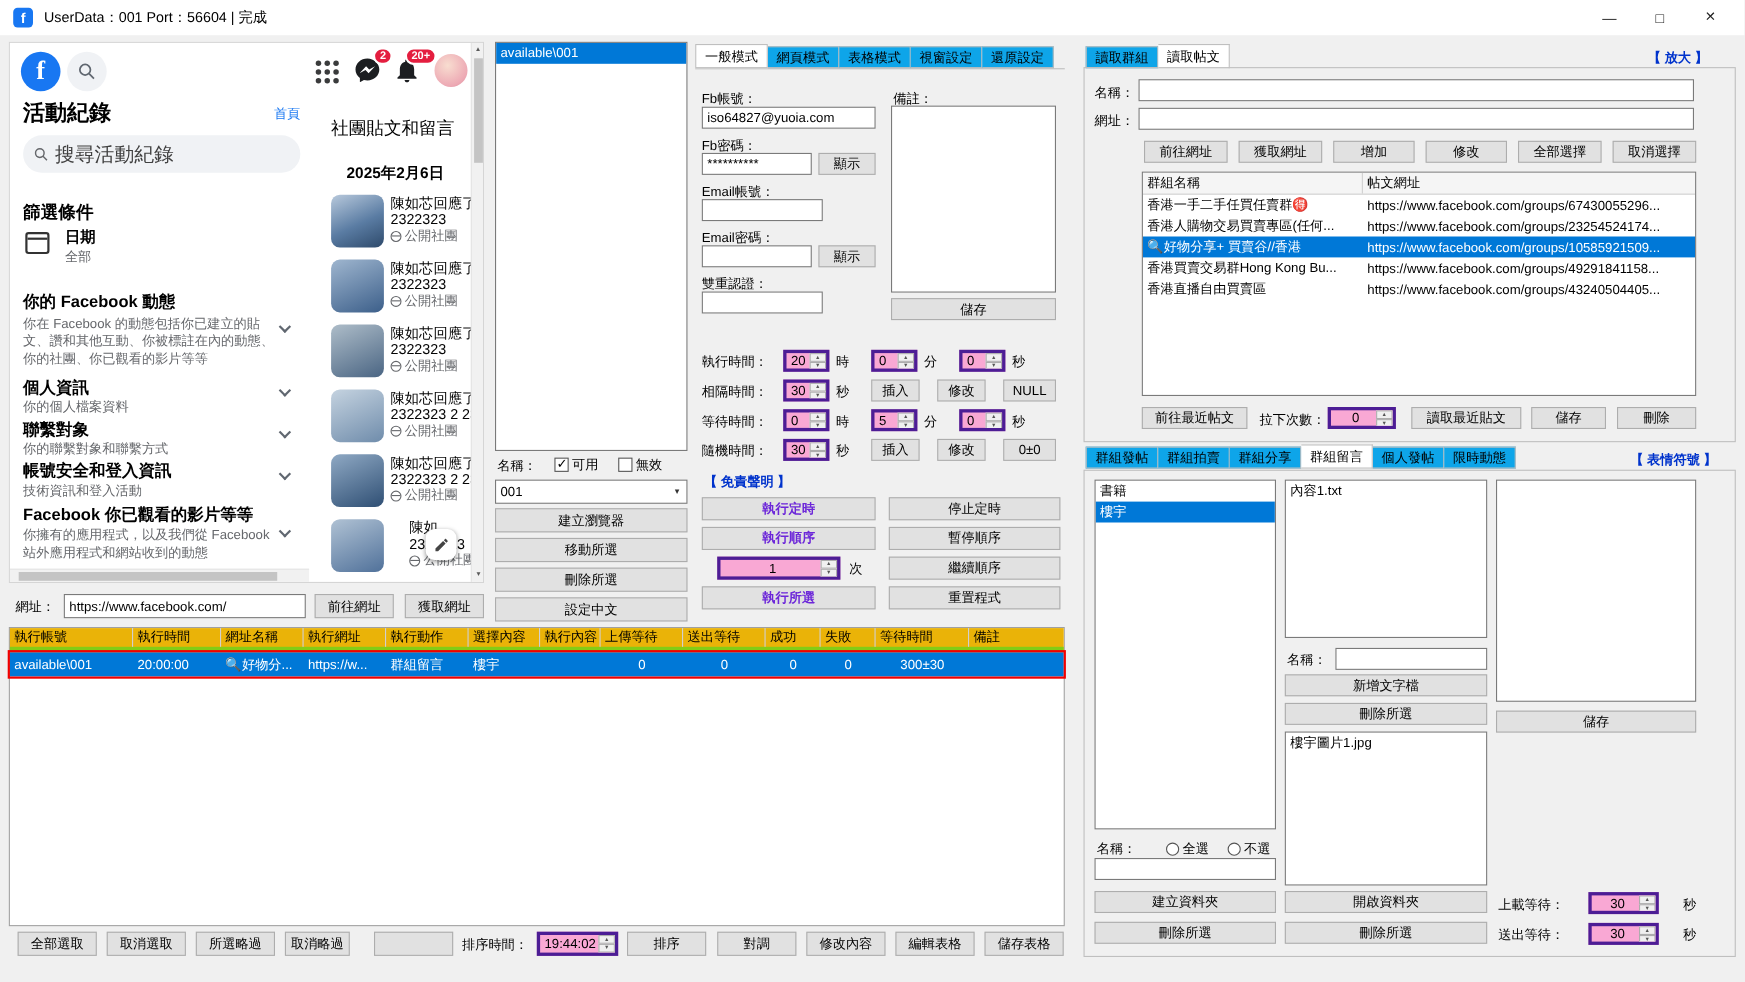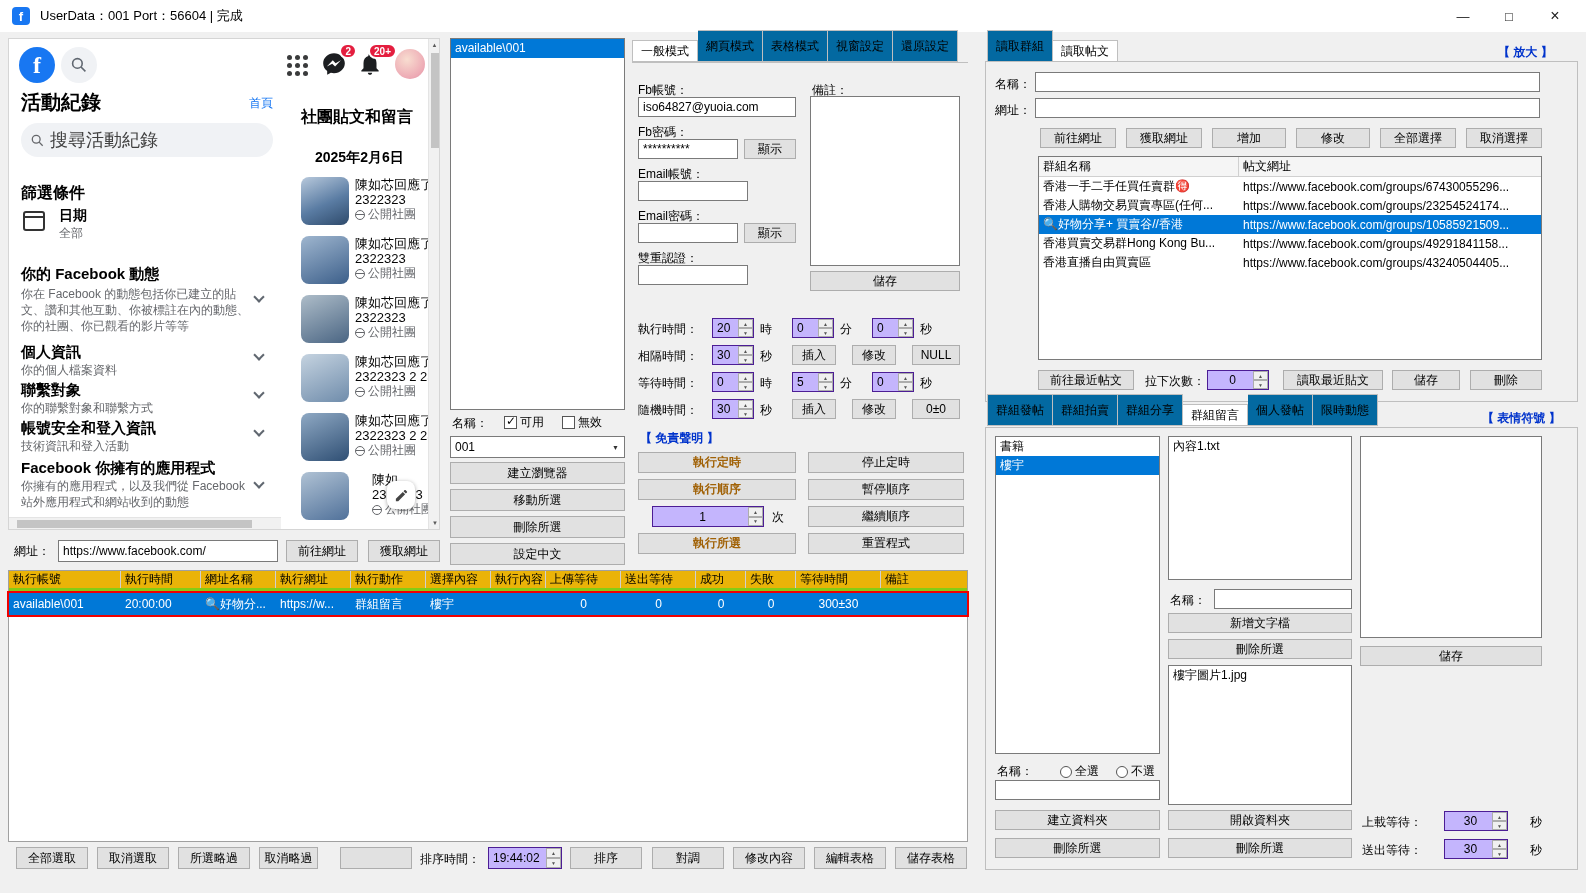--- a/index.html
+++ b/index.html
@@ -1,33 +1,33 @@
 <!DOCTYPE html>
 <html><head>
 <meta charset="utf-8">
 <style>
 *{box-sizing:border-box;margin:0;padding:0}
 html,body{width:1586px;height:893px}
 body{position:relative;overflow:hidden;background:#f0f0f0;font-family:"Liberation Sans","DejaVu Sans",sans-serif;font-size:12px;color:#000}
 .a{position:absolute}
 .btn{background:#e1e1e1;border:1px solid #adadad;display:flex;align-items:center;justify-content:center;font-size:12px;cursor:pointer;white-space:nowrap}
-.btn.red{color:#a16207;font-weight:700}
+.btn.red{color:#6d28d9;font-weight:700}
 .input{background:#fff;border:1px solid #7a7a7a;display:flex;align-items:center;padding:0 4px;font-size:12px;white-space:nowrap;overflow:hidden}
 .lbl{display:flex;align-items:center;font-size:12px;white-space:nowrap}
 .listbox{background:#fff;border:1px solid #7a7a7a;overflow:hidden}
 .li{height:19px;line-height:19px;padding:0 4px;font-size:12px;white-space:nowrap;cursor:pointer}
 .li.sel{background:#0078d7;color:#fff}
-.spin{background:#c4b5fd;border:1px solid #4c1d95;display:flex;overflow:hidden}
+.spin{background:#f9a8d4;border:3px solid #4c1d95;display:flex;overflow:hidden}
 .spin .v{flex:1;display:flex;align-items:center;padding-left:4px;font-size:12px;overflow:hidden;white-space:nowrap}
 .spin .ar{width:15px;display:flex;flex-direction:column;flex:none}
 .spin .ar b{flex:1;background:#f0f0f0;border:1px solid #adadad;display:flex;align-items:center;justify-content:center;font-size:5px;color:#555;font-weight:400;cursor:pointer}
 .up::before{content:"▲"}
 .dn::before{content:"▼"}
 .tabs{display:flex;align-items:flex-end;height:22px}
-.tab{background:#0369a1;border:1px solid #bfbfbf;border-left:none;padding:3px 8px;font-size:12px;cursor:pointer;white-space:nowrap;height:32px;display:flex;align-items:center}
+.tab{background:#0ea5e9;border:1px solid #bfbfbf;border-left:none;padding:3px 8px;font-size:12px;cursor:pointer;white-space:nowrap;height:20px;display:flex;align-items:center}
 .tab:first-child{border-left:1px solid #bfbfbf}
 .tab.active{background:#fff;height:22px;position:relative;z-index:2}
 .link{color:#0033cc;font-weight:700;font-size:12px;cursor:pointer;white-space:nowrap}
 .cb{width:13px;height:13px;background:#fff;border:1px solid #555;display:inline-block;position:relative;flex:none}
 .cb.on::after{content:"✓";position:absolute;left:1px;top:-3px;font-size:12px;font-weight:700}
 .rd{width:12px;height:12px;background:#fff;border:1px solid #555;border-radius:50%;display:inline-block;flex:none}
 .select{background:#fff;border:1px solid #7a7a7a;display:flex;align-items:center;padding:0 4px;font-size:12px;position:relative;cursor:pointer}
 .select::after{content:"▼";position:absolute;right:5px;font-size:7px;color:#333}
 .chev{width:8px;height:8px;border-right:2px solid #606770;border-bottom:2px solid #606770;transform:rotate(45deg);display:inline-block}
 .panelbox{border:1px solid #bfbfbf}
@@ -132,26 +132,26 @@
     <div class="sectitle">聯繫對象</div>
     <div class="secdesc">你的聯繫對象和聯繫方式</div>
     <span class="chev a" style="left:234px;top:8px"></span>
   </div>
   <div class="a" style="left:12px;top:380px;width:250px">
     <div class="sectitle">帳號安全和登入資訊</div>
     <div class="secdesc">技術資訊和登入活動</div>
     <span class="chev a" style="left:234px;top:8px"></span>
   </div>
   <div class="a" style="left:12px;top:420px;width:250px">
-    <div class="sectitle">Facebook 你擁有的應用程式</div>
+    <div class="sectitle">Facebook 你已觀看的影片等等</div>
     <div class="secdesc" style="width:228px">你擁有的應用程式，以及我們從 Facebook 站外應用程式和網站收到的動態</div>
     <span class="chev a" style="left:234px;top:20px"></span>
   </div>
 
-  <div class="a" style="left:292px;top:68px;font-size:16px;font-weight:700">社團貼文和留言</div>
+  <div class="a" style="left:292px;top:68px;font-size:16px;font-weight:400">社團貼文和留言</div>
   <div class="a" style="left:306px;top:110px;font-size:14px;font-weight:700">2025年2月6日</div>
 
   <div class="a" style="left:292px;top:138px;width:128px;height:59px;display:flex;gap:6px">
     <div class="thumb t0"></div>
     <div>
         <div class="p1">陳如芯回應了</div>
         <div class="p1">2322323</div>
         <div class="p2">
           <span class="globe"></span>
           <span>公開社團</span>

